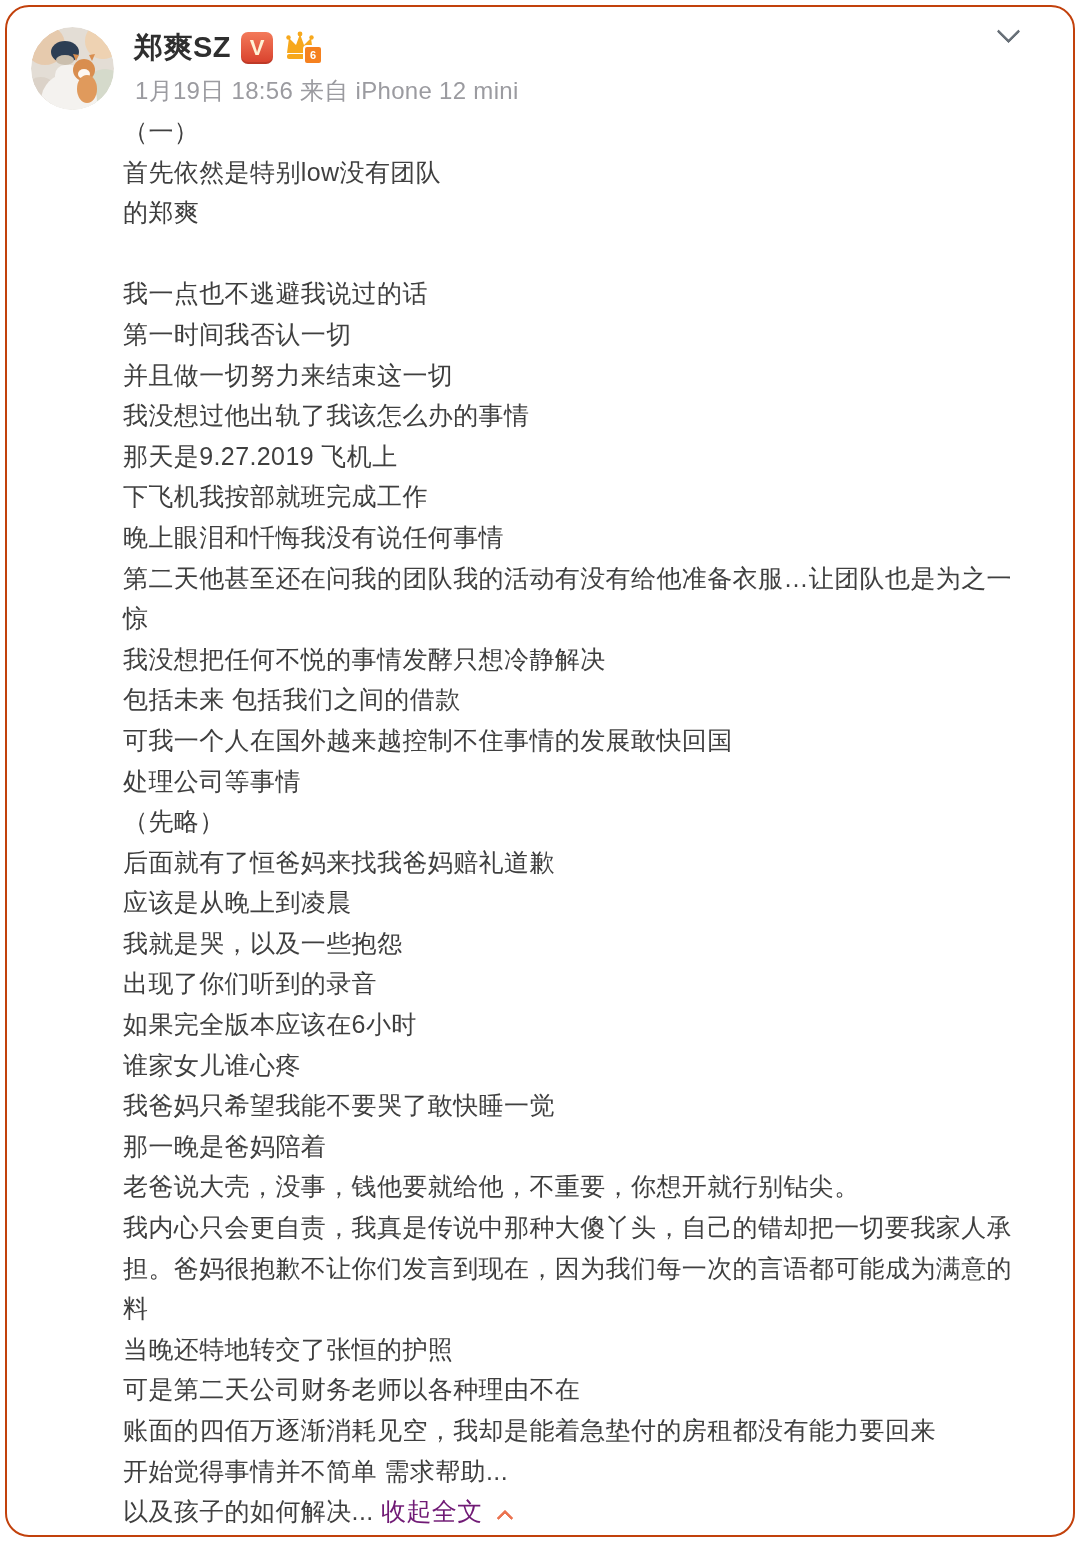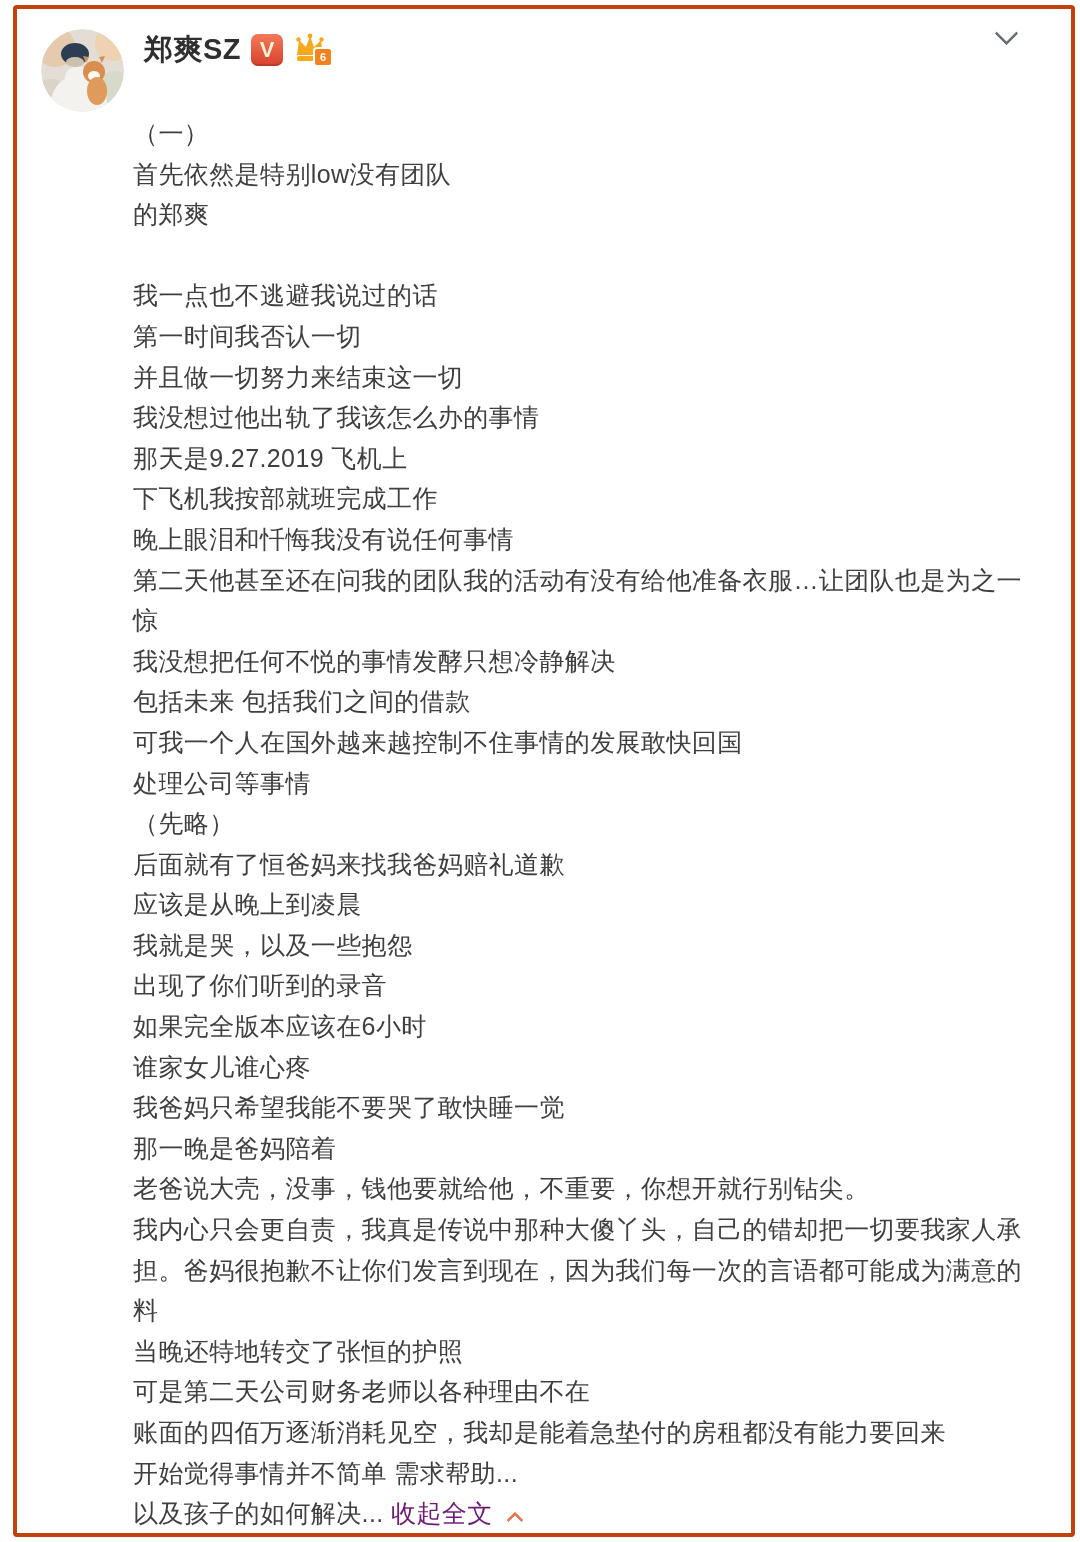--- a/index.html
+++ b/index.html
@@ -1,22 +1,22 @@
 <!DOCTYPE html>
 <html><head>
 <meta charset="utf-8">
 <style>
   html,body{margin:0;padding:0;background:#ffffff;}
   body{width:1080px;height:1542px;position:relative;font-family:"Liberation Sans",sans-serif;overflow:hidden;}
 
   
   .screen{
     position:absolute; left:5px; top:5px; right:5px; bottom:5px;
-    border:4px solid #c2410c; border-radius:4px;
-    background:#ffffff; box-sizing:border-box; overflow:hidden;margin-left:8px;
+    border:2px solid #c2410c; border-radius:24px;
+    background:#ffffff; box-sizing:border-box; overflow:hidden;
   }
 
   
   .avatar{
     position:absolute; left:24px; top:20px; width:83px; height:83px;
     border-radius:50%; overflow:hidden;
   }
   .avatar svg{display:block;}
   .name-row{
     position:absolute; left:127px; top:22px; height:38px;
@@ -111,20 +111,21 @@
         <path d="M4 22 L6 7 L13 14 L17 3 L21 14 L28 7 L30 22 Z" fill="#f7a81c"></path>
         <rect x="4" y="23" width="26" height="5" rx="2" fill="#f7a81c"></rect>
         <circle cx="17" cy="3" r="2.4" fill="#f7a81c"></circle>
         <circle cx="5.5" cy="6.5" r="2.2" fill="#f7a81c"></circle>
         <circle cx="28.5" cy="6.5" r="2.2" fill="#f7a81c"></circle>
       </svg>
       <i class="crown-level">6</i>
     </span>
   </div>
 
+  <div class="meta">1月19日 18:56 来自 iPhone 12 mini</div>
 
   <div class="collapse-chevron"></div>
 
   <div class="post-content"><span>（一）
 首先依然是特别low没有团队
 的郑爽
 
 我一点也不逃避我说过的话
 第一时间我否认一切
 并且做一切努力来结束这一切

